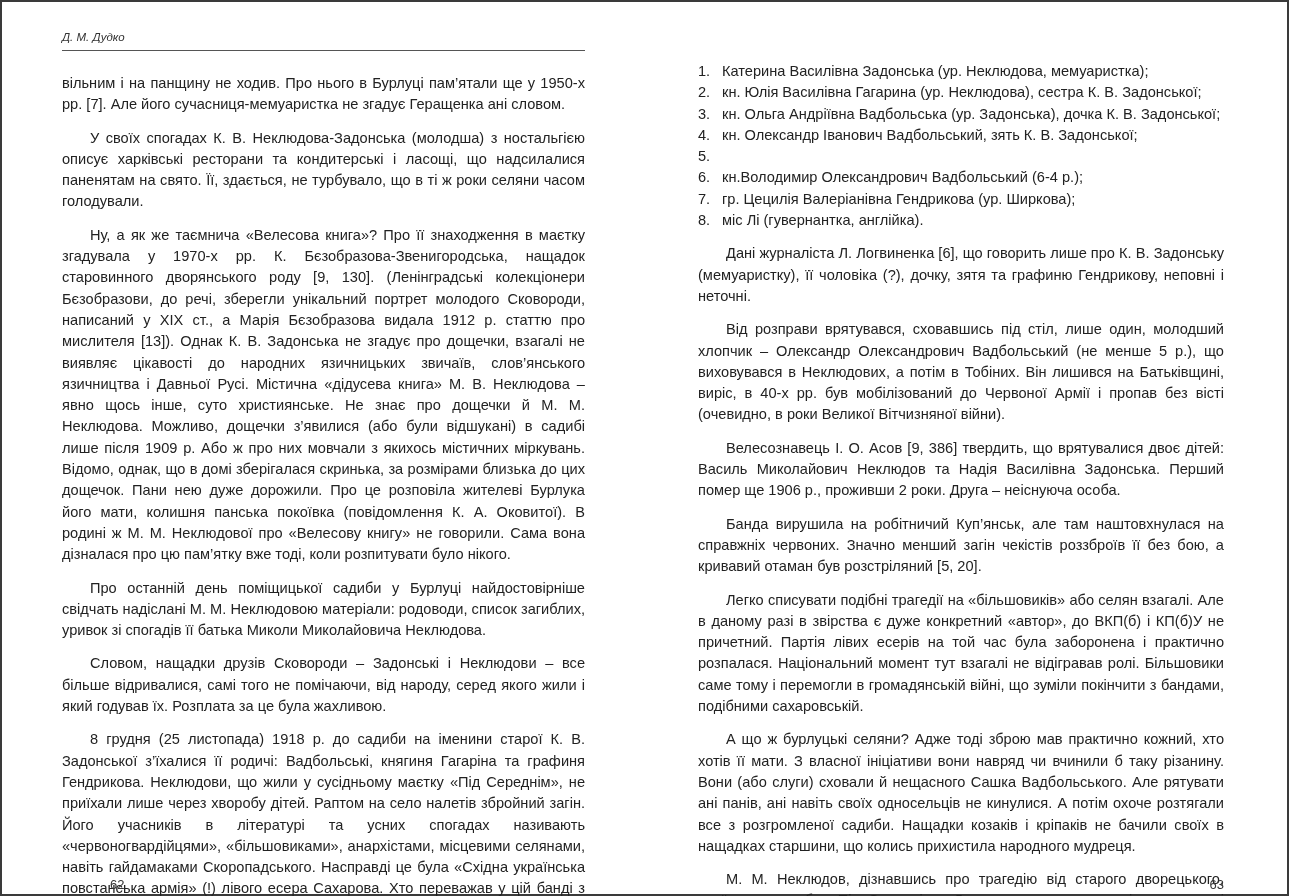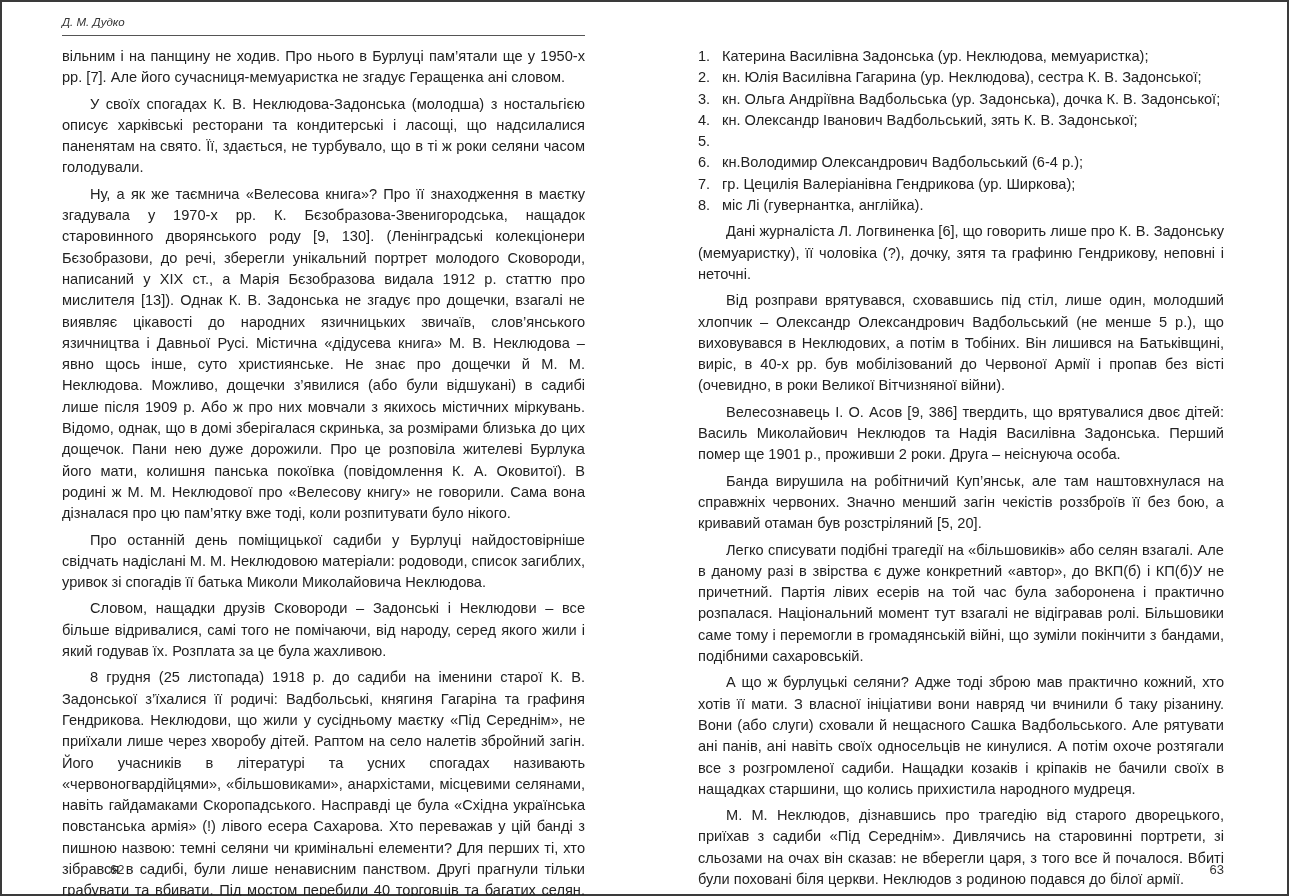--- a/index.html
+++ b/index.html
@@ -6,37 +6,37 @@
   body { width: 1289px; height: 896px; overflow: hidden; }
   .spread {
     position: relative;
     width: 1285px; height: 892px;
     border: 2px solid #3a3a3a;
     background: #ffffff;
     font-family: "Liberation Sans", sans-serif;
     color: #222222;
   }
   .page {
-    position: absolute; top: 0; height: 776px; text-decoration: underline;
+    position: absolute; top: 15px; height: 776px; text-decoration: underline;
   }
   .page.left { left: 60px; width: 523px; }
   .page.right { left: 696px; width: 526px; }
   .running-head {
     position: absolute; top: 14px; left: 0; right: 0;
     font-style: italic; font-size: 11.5px; color: #333;
     padding-bottom: 7px;
     border-bottom: 1px solid #555;
   }
   .page.right .running-head { text-align: right; }
   .body {
     position: absolute; top: 44px; left: 0; right: 0;
     font-size: 14.6px; line-height: 21.3px;
     text-align: justify;
   }
-  .body p { margin: 0 0 5px 0; text-indent: 28px; }
+  .body p { margin: 12px 0 5px 0; text-indent: 28px; }
   .body p.cont { text-indent: 0; }
   .body ol { margin: 0 0 5px 0; padding: 0; list-style: none; }
   .body ol li { display: flex; text-align: left; }
   .body ol li .num { display: inline-block; width: 24px; flex: 0 0 24px; }
   .folio {
     position: absolute; top: 860px; font-size: 13px; color: #333; margin-left: 48px;
   }
   .page.left .folio { left: 0; }
   .page.right .folio { right: 0; }
 </style>
@@ -88,21 +88,21 @@
             <span class="num">7.</span>
             <span>гр. Цецилія Валеріанівна Гендрикова (ур. Ширкова);</span>
           </li>
         <li>
             <span class="num">8.</span>
             <span>міс Лі (гувернантка, англійка).</span>
           </li>
       </ol>
       <p>Дані журналіста Л. Логвиненка [6], що говорить лише про К. В. Задонську (мемуаристку), її чоловіка (?), дочку, зятя та графиню Гендрикову, неповні і неточні.</p>
       <p>Від розправи врятувався, сховавшись під стіл, лише один, молодший хлопчик – Олександр Олександрович Вадбольський (не менше 5 р.), що виховувався в Неклюдових, а потім в Тобіних. Він лишився на Батьківщині, виріс, в 40-х рр. був мобілізований до Червоної Армії і пропав без вісті (очевидно, в роки Великої Вітчизняної війни).</p>
-      <p>Велесознавець І. О. Асов [9, 386] твердить, що врятувалися двоє дітей: Василь Миколайович Неклюдов та Надія Василівна Задонська. Перший помер ще 1901 р., проживши 2 роки. Друга – неіснуюча особа.</p>
+      <p>Велесознавець І. О. Асов [9, 386] твердить, що врятувалися двоє дітей: Василь Миколайович Неклюдов та Надія Василівна Задонська. Перший помер ще 1906 р., проживши 2 роки. Друга – неіснуюча особа.</p>
       <p>Банда вирушила на робітничий Куп’янськ, але там наштовхнулася на справжніх червоних. Значно менший загін чекістів роззброїв її без бою, а кривавий отаман був розстріляний [5, 20].</p>
       <p>Легко списувати подібні трагедії на «більшовиків» або селян взагалі. Але в даному разі в звірства є дуже конкретний «автор», до ВКП(б) і КП(б)У не причетний. Партія лівих есерів на той час була заборонена і практично розпалася. Національний момент тут взагалі не відігравав ролі. Більшовики саме тому і перемогли в громадянській війні, що зуміли покінчити з бандами, подібними сахаровській.</p>
       <p>А що ж бурлуцькі селяни? Адже тоді зброю мав практично кожний, хто хотів її мати. З власної ініціативи вони навряд чи вчинили б таку різанину. Вони (або слуги) сховали й нещасного Сашка Вадбольського. Але рятувати ані панів, ані навіть своїх односельців не кинулися. А потім охоче розтягали все з розгромленої садиби. Нащадки козаків і кріпаків не бачили своїх в нащадках старшини, що колись прихистила народного мудреця.</p>
       <p>М. М. Неклюдов, дізнавшись про трагедію від старого дворецького, приїхав з садиби «Під Середнім». Дивлячись на старовинні портрети, зі сльозами на очах він сказав: не вберегли царя, з того все й почалося. Вбиті були поховані біля церкви. Неклюдов з родиною подався до білої армії.</p>
 
     </div>
     <div class="folio">63</div>
   </div>
 
 </div>

